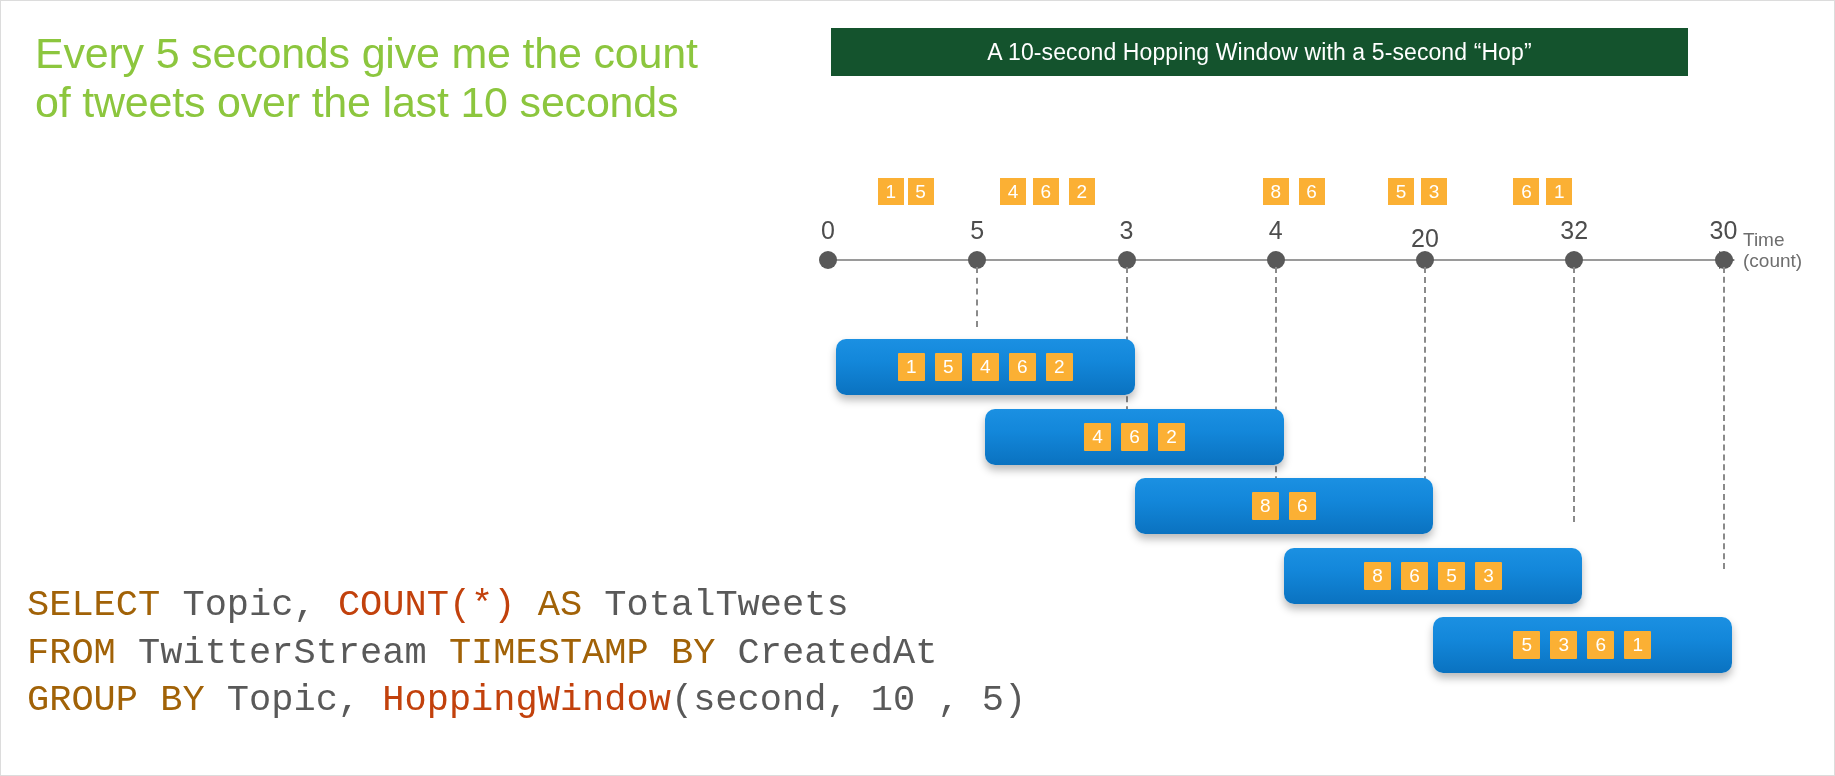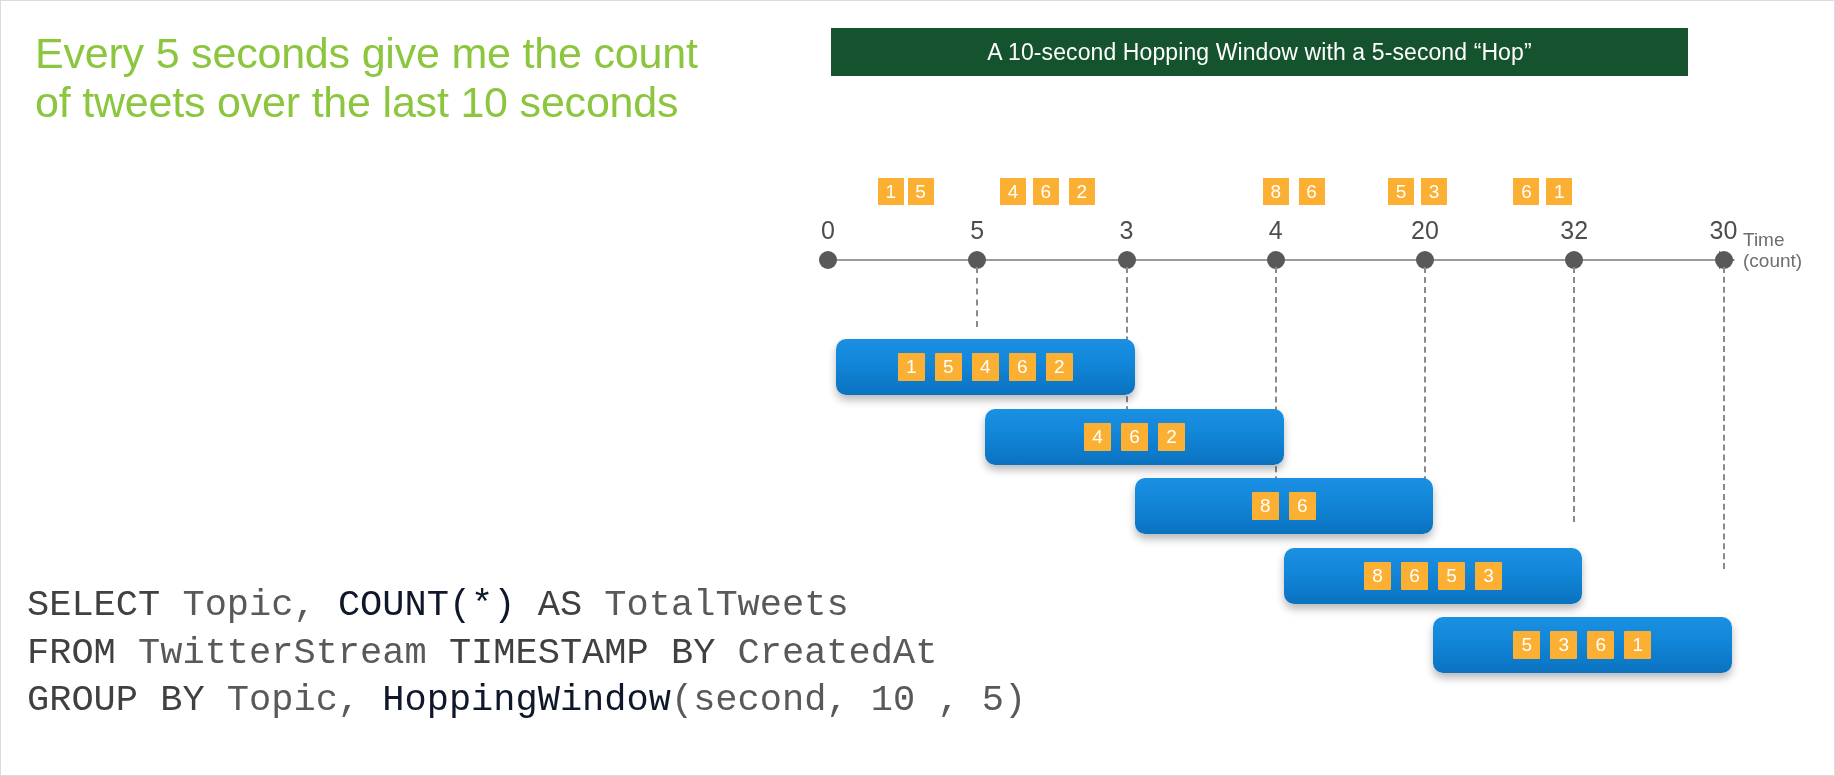--- a/index.html
+++ b/index.html
@@ -160,22 +160,22 @@
   .sql {
     position: absolute;
     left: 26px;
     top: 581px;
     font-family: "Liberation Mono", "DejaVu Sans Mono", monospace;
     font-size: 37px;
     line-height: 1.29;
     white-space: pre;
     color: #595959;
   }
-  .kw   { color: #404040; }
-  .fn   { color: #0f172a; }
+  .kw   { color: #a16207; }
+  .fn   { color: #c2410c; }
   .id   { color: #595959; }
 </style>
 </head>
 <body>
 
 <div id="slide">
 
   <div class="headline">Every 5 seconds give me the count of tweets over the last 10 seconds</div>
 
   <div class="banner">
@@ -189,21 +189,21 @@
     <div id="ticks">
         <div class="tick-dot" style="left: 827px;"></div>
         <div class="tick-label" style="left: 827px;">0</div>
         <div class="tick-dot" style="left: 976.25px;"></div>
         <div class="tick-label" style="left: 976.25px;">5</div>
         <div class="tick-dot" style="left: 1125.5px;"></div>
         <div class="tick-label" style="left: 1125.5px;">3</div>
         <div class="tick-dot" style="left: 1274.75px;"></div>
         <div class="tick-label" style="left: 1274.75px;">4</div>
         <div class="tick-dot" style="left: 1424px;"></div>
-        <div class="tick-label" style="left: 1424px;">20</div>
+        <div class="tick-label" style="left: 1424px; margin-top: 8px;">20</div>
         <div class="tick-dot" style="left: 1573.25px;"></div>
         <div class="tick-label" style="left: 1573.25px;">32</div>
         <div class="tick-dot" style="left: 1722.5px;"></div>
         <div class="tick-label" style="left: 1722.5px; text-align: right;">30</div>
       </div>
     <div id="droplines">
         <div class="drop-line" style="left: 976.25px; height: 60px;"></div>
         <div class="drop-line" style="left: 1125.5px; height: 185px;"></div>
         <div class="drop-line" style="left: 1274.75px; height: 255px;"></div>
         <div class="drop-line" style="left: 1424px; height: 255px;"></div>

